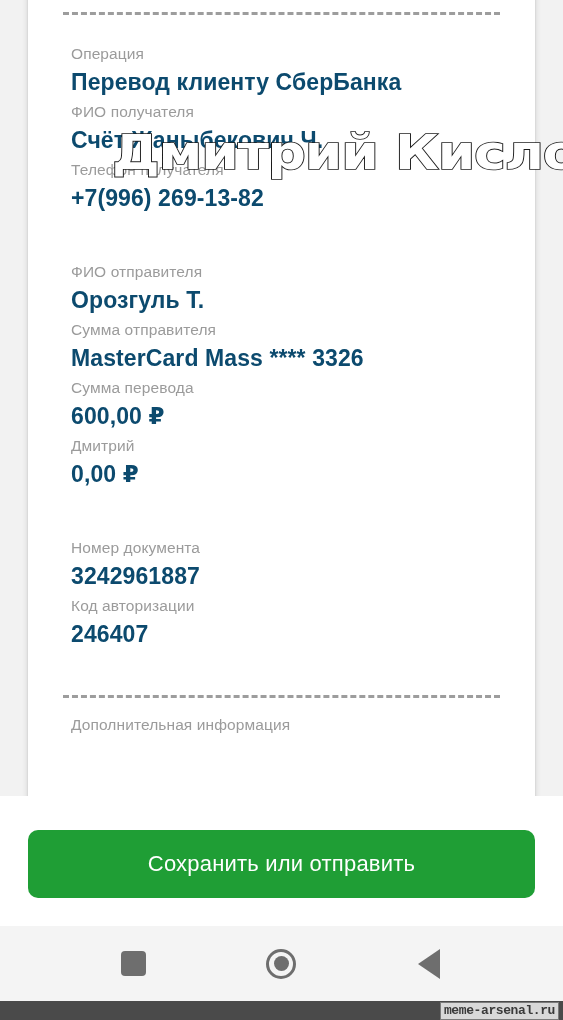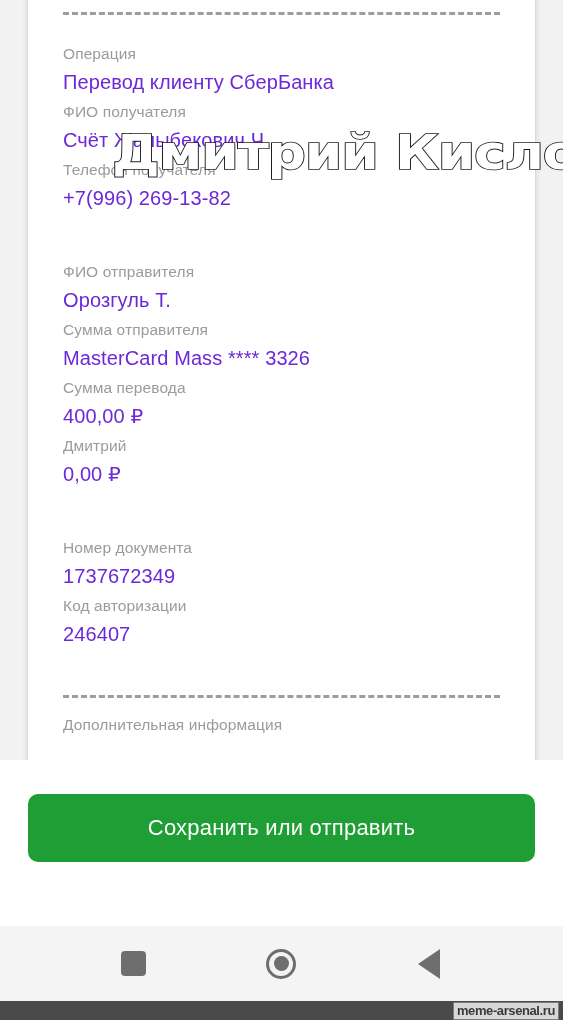--- a/index.html
+++ b/index.html
@@ -52,38 +52,39 @@
     margin: 0 35px 0 35px;
     opacity: 0.85;
   }
 
   .pad {
     padding: 0 35px;
   }
 
   .field {
     margin-bottom: 2px;
+    margin-left: 8px;
   }
 
   .f-label {
     display: block;
     font-size: 15.5px;
     line-height: 26px;
     color: #9b9b9b;
     font-weight: 400;
     letter-spacing: 0.1px;
     white-space: nowrap;
   }
 
   .f-value {
     display: block;
-    font-size: 20px;
+    font-size: 23px;
     line-height: 30px;
-    color: #6d28d9;
-    font-weight: 400;
+    color: #0c4a6e;
+    font-weight: 700;
     letter-spacing: 0.1px;
     white-space: nowrap;
   }
 
   .gap-lg { height: 44px; }
   .gap-md { height: 26px; }
   .gap-sm { height: 14px; }
 
   
   #watermark-name {
@@ -102,21 +103,21 @@
     transform-origin: left top;
     white-space: nowrap;
     pointer-events: none;
     z-index: 40;
   }
 
   
   #action-bar {
     position: absolute;
     left: 0;
-    top: 760px;
+    top: 796px;
     width: 563px;
     height: 130px;
     background: #ffffff;
   }
 
   #primary-button {
     position: absolute;
     left: 28px;
     top: 34px;
     width: 507px;
@@ -190,21 +191,21 @@
     top: 1001px;
     width: 563px;
     height: 19px;
     background: #4a4a4a;
   }
 
   #site-watermark {
     position: absolute;
     right: 4px;
     top: 1002px;
-    font-family: Liberation Sans, sans-serif;
+    font-family: Liberation Mono, monospace;
     font-size: 13px;
     font-weight: 700;
     letter-spacing: -0.4px;
     color: #3a3a3a;
     background: #d8d8d8;
     border: 1px solid #7a7a7a;
     padding: 0 3px;
     line-height: 16px;
     z-index: 50;
   }
@@ -242,34 +243,34 @@
         <div class="field">
           <span class="f-label">ФИО отправителя</span>
           <span class="f-value">Орозгуль Т.</span>
         </div>
         <div class="field">
           <span class="f-label">Сумма отправителя</span>
           <span class="f-value">MasterCard Mass **** 3326</span>
         </div>
         <div class="field">
           <span class="f-label">Сумма перевода</span>
-          <span class="f-value">400,00 ₽</span>
+          <span class="f-value">600,00 ₽</span>
         </div>
         <div class="field">
           <span class="f-label">Дмитрий</span>
           <span class="f-value">0,00 ₽</span>
         </div>
       </div>
 
       <div class="gap-lg"></div>
 
       <div class="pad">
         <div class="field">
           <span class="f-label">Номер документа</span>
-          <span class="f-value">1737672349</span>
+          <span class="f-value">3242961887</span>
         </div>
         <div class="field">
           <span class="f-label">Код авторизации</span>
           <span class="f-value">246407</span>
         </div>
       </div>
 
       <div class="gap-lg"></div>
       <div class="dashed-sep"></div>
       <div class="gap-sm"></div>

